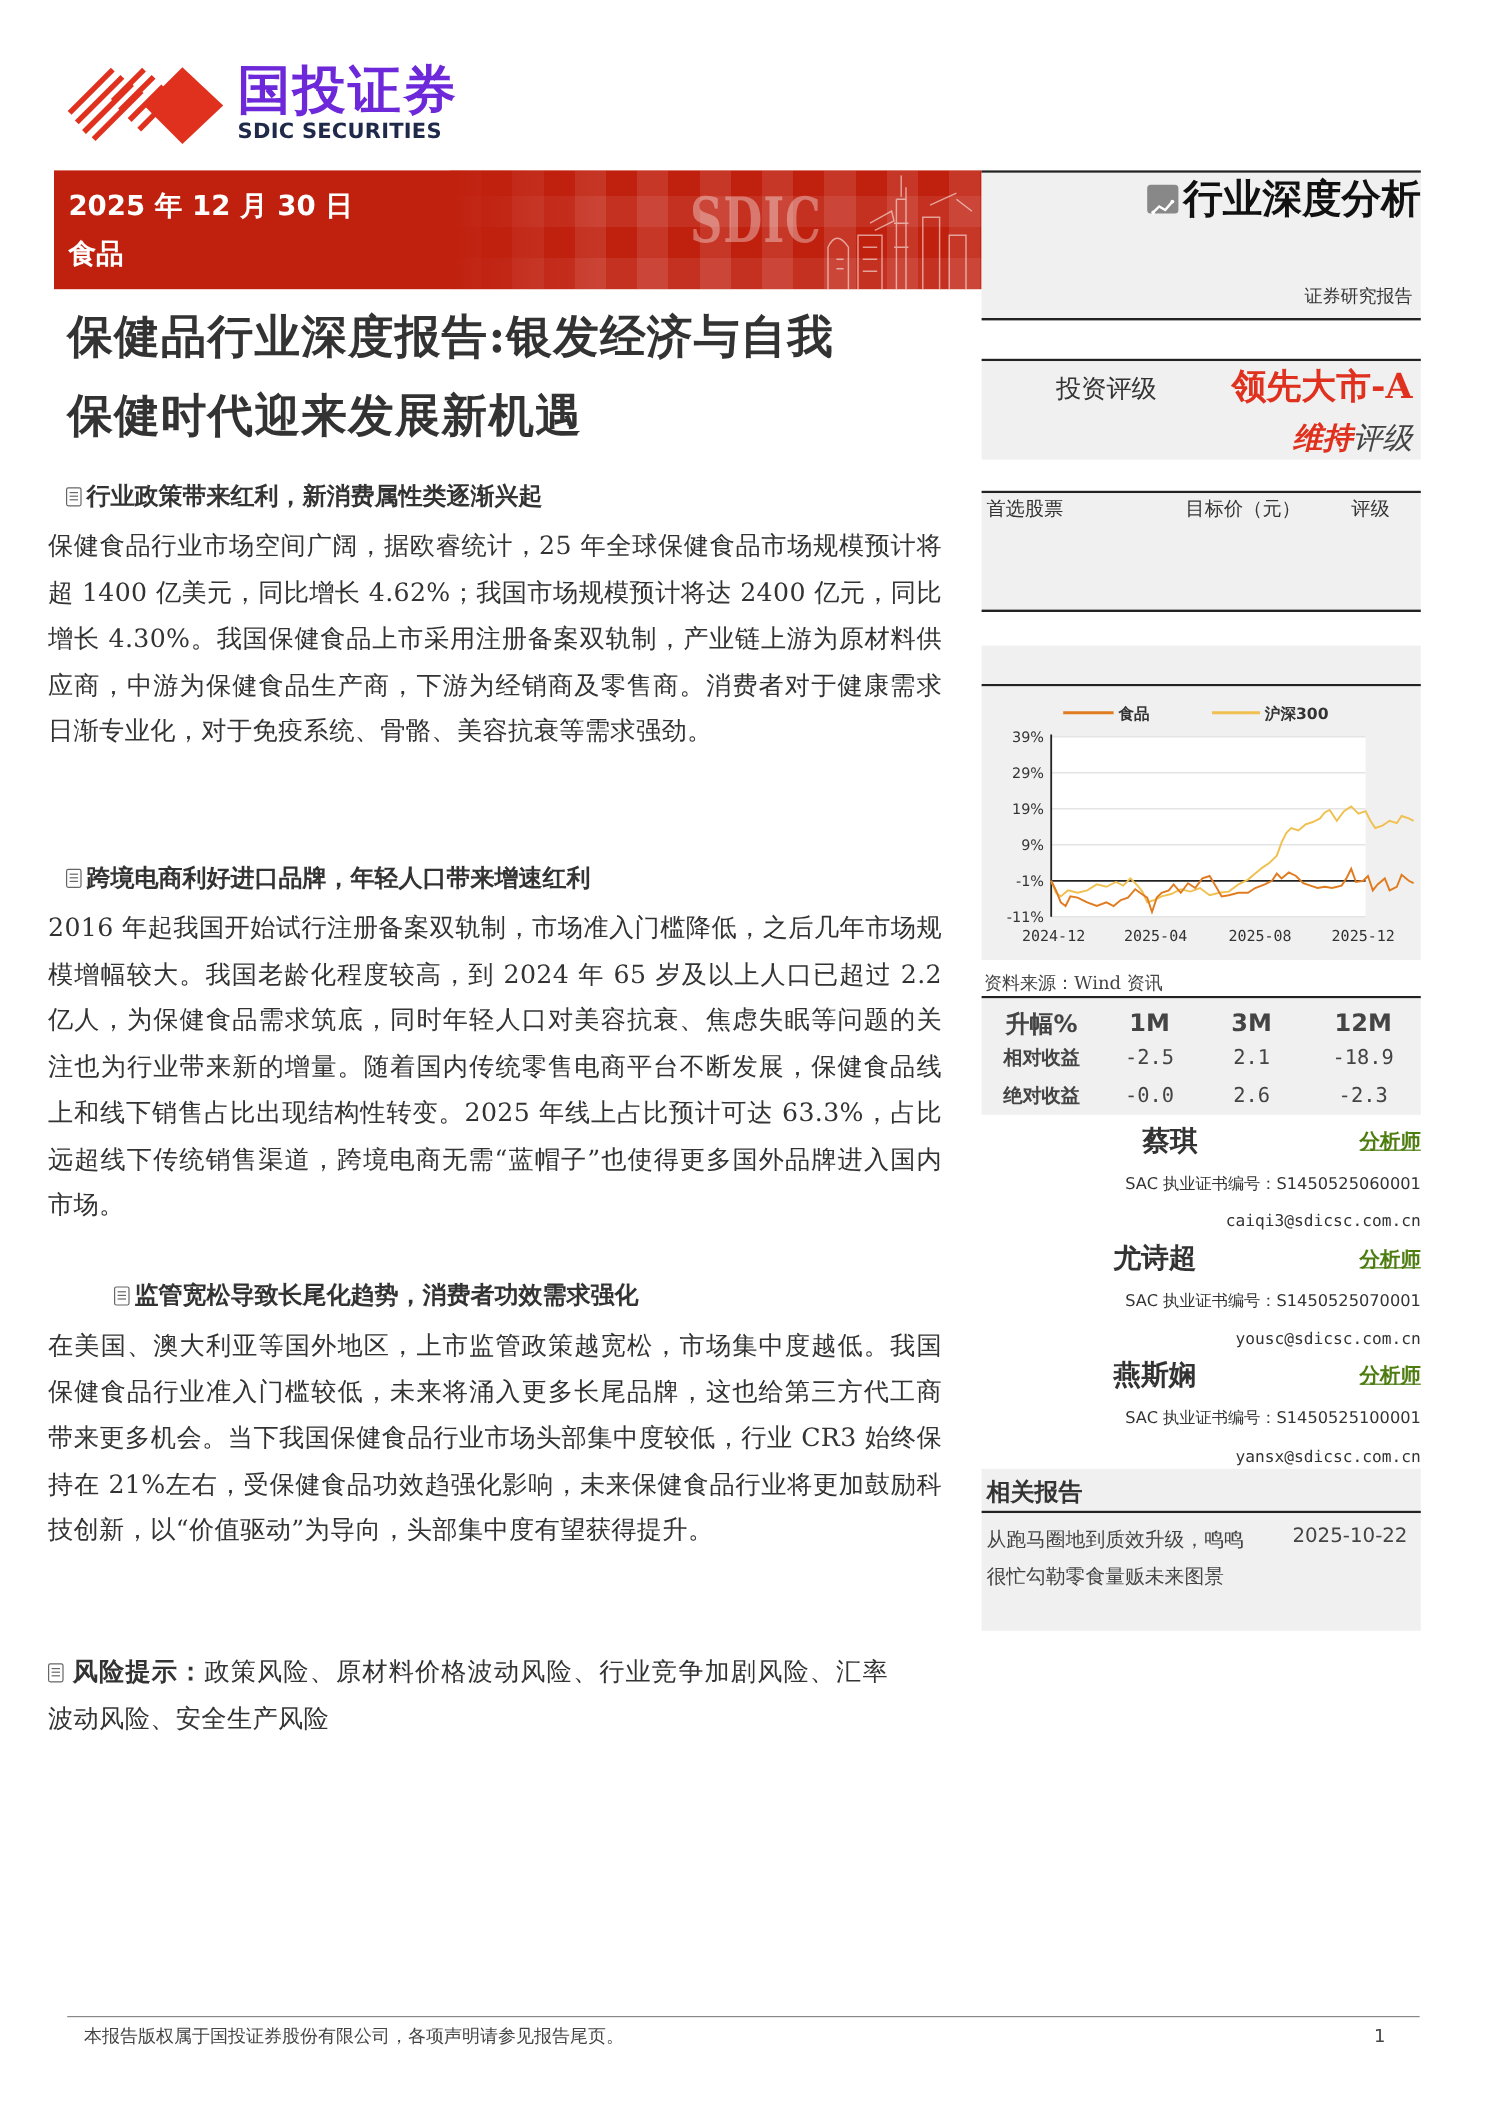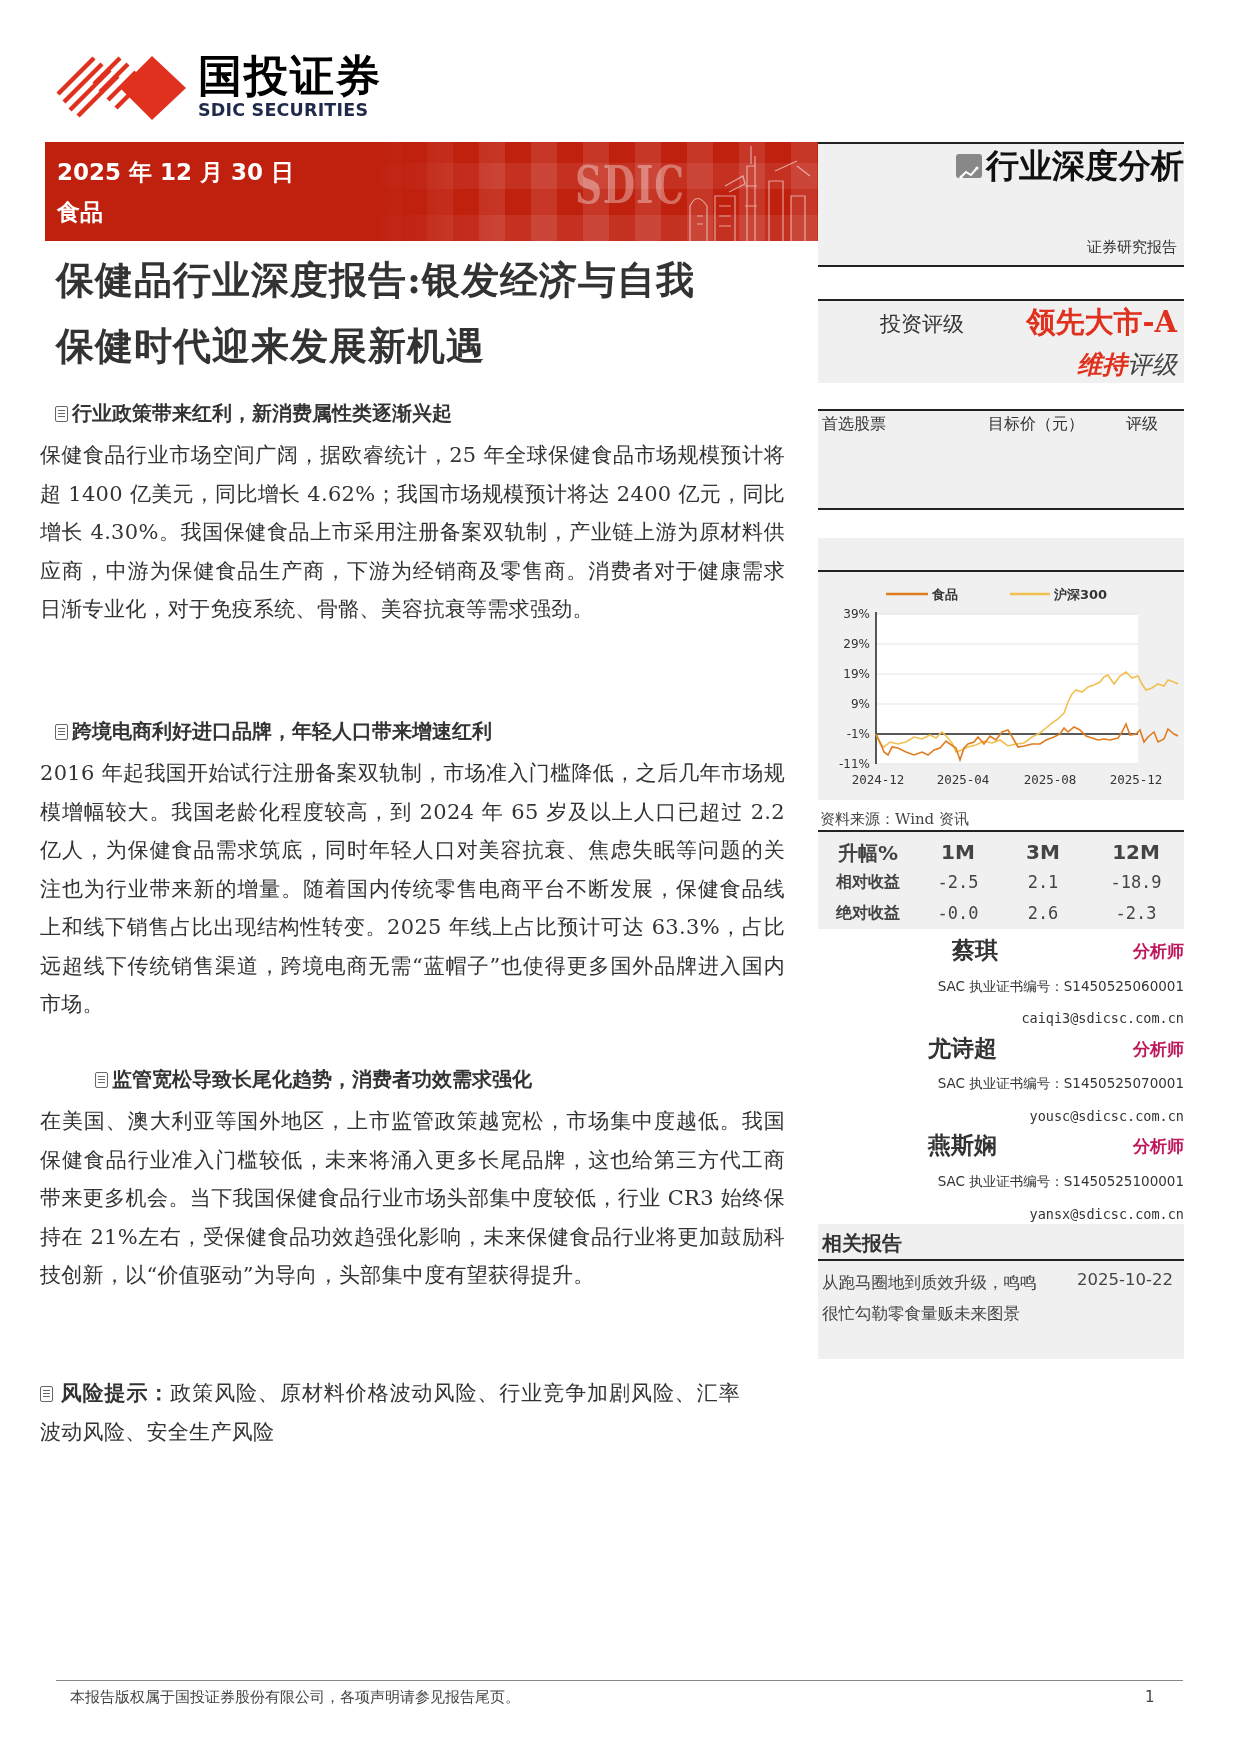--- a/index.html
+++ b/index.html
@@ -3,21 +3,21 @@
 <meta charset="utf-8">
 <style>
   * { margin:0; padding:0; box-sizing:border-box; }
   html, body { width:1241px; height:1754px; background:#fff; overflow:hidden; }
   body { position:relative; font-family:"DejaVu Serif","Liberation Serif",serif; color:#333; }
   .abs { position:absolute; }
 
   
   .logo { left:56px; top:52px; width:340px; height:72px; }
   .logo-mark { position:absolute; left:0; top:2px; width:132px; height:66px; }
-  .logo-cn { position:absolute; left:142px; top:0; font-family:"DejaVu Sans","Liberation Sans",sans-serif; font-weight:bold; font-size:44px; color:#000000; letter-spacing:2px; line-height:48px; }
+  .logo-cn { position:absolute; left:142px; top:0; font-family:"DejaVu Sans","Liberation Sans",sans-serif; font-weight:bold; font-size:44px; color:#6d28d9; letter-spacing:2px; line-height:48px; }
   .logo-en { position:absolute; left:142px; top:48px; font-family:"DejaVu Sans","Liberation Sans",sans-serif; font-weight:bold; font-size:17.5px; color:#1f2a4a; letter-spacing:0.2px; line-height:20px; }
 
   
   .banner { left:45px; top:142px; width:773px; height:99px; background:#c0200e; overflow:hidden; }
   .banner-pattern { position:absolute; left:330px; top:0; width:443px; height:99px;
     background:
       linear-gradient(90deg, rgba(192,32,14,1) 0%, rgba(192,32,14,0) 30%),
       repeating-linear-gradient(90deg, rgba(255,255,255,0.10) 0 26px, rgba(255,255,255,0) 26px 52px),
       repeating-linear-gradient(0deg, rgba(255,255,255,0.08) 0 26px, rgba(255,255,255,0) 26px 52px);
   }
@@ -44,21 +44,21 @@
   
   .ret-row { position:absolute; left:818px; width:366px; display:flex; font-family:"DejaVu Sans Mono","Liberation Mono",monospace; font-size:17px; color:#444; }
   .ret-row .c0 { width:100px; text-align:center; font-family:"DejaVu Serif","Liberation Serif",serif; font-weight:bold; font-size:16px; }
   .ret-row .c1 { width:80px; text-align:center; }
   .ret-row .c2 { width:90px; text-align:center; }
   .ret-row .c3 { width:96px; text-align:center; }
   .ret-row.hdr span { font-weight:bold; font-family:"DejaVu Sans","Liberation Sans",sans-serif; font-size:20px; }
 
   
   .an-name { font-size:23px; font-weight:bold; color:#333; }
-  .an-role { right:57px; font-size:17px; font-weight:bold; color:#be185d; }
+  .an-role { right:57px; font-size:17px; font-weight:bold; color:#4d7c0f;text-decoration:underline; }
   .an-sac { right:57px; font-family:"DejaVu Sans","Liberation Sans",sans-serif; font-size:13.5px; color:#333; }
   .an-mail { right:57px; font-family:"DejaVu Sans Mono","Liberation Mono",monospace; font-size:13.5px; color:#333; }
 
   
   .title { left:56px; font-size:38px; font-weight:bold; color:#333; letter-spacing:1px; line-height:44px; }
   .h2 { left:55px; font-size:20px; font-weight:bold; color:#333; display:flex; align-items:center; gap:4px; }
   .doc-icon { width:13px; height:16px; border:1.5px solid #666; border-radius:2px; display:inline-block; position:relative; background:#fff; }
   .doc-icon::before { content:""; position:absolute; left:2px; right:2px; top:3px; height:1px; background:#666; box-shadow:0 3px 0 #666, 0 6px 0 #666; }
   .para { left:40px; width:745px; font-size:21px; line-height:38.5px; color:#333; text-align:justify; letter-spacing:0.3px; }
 

